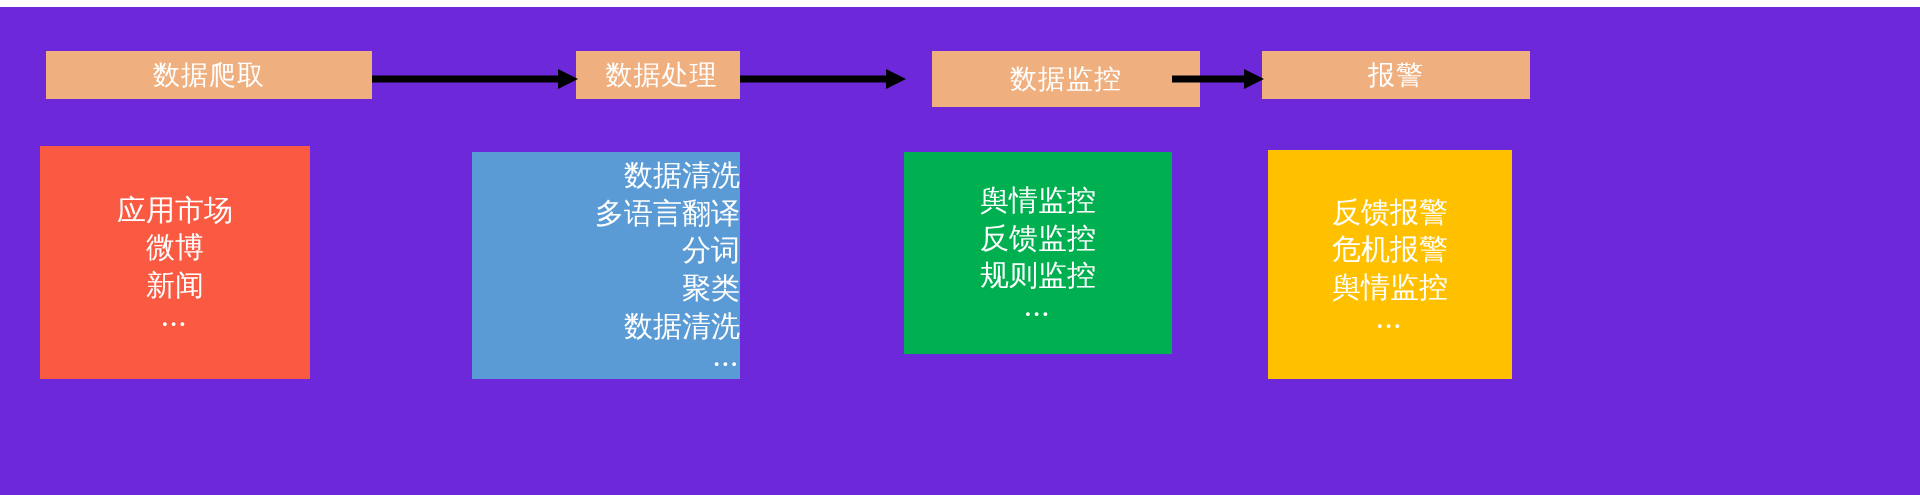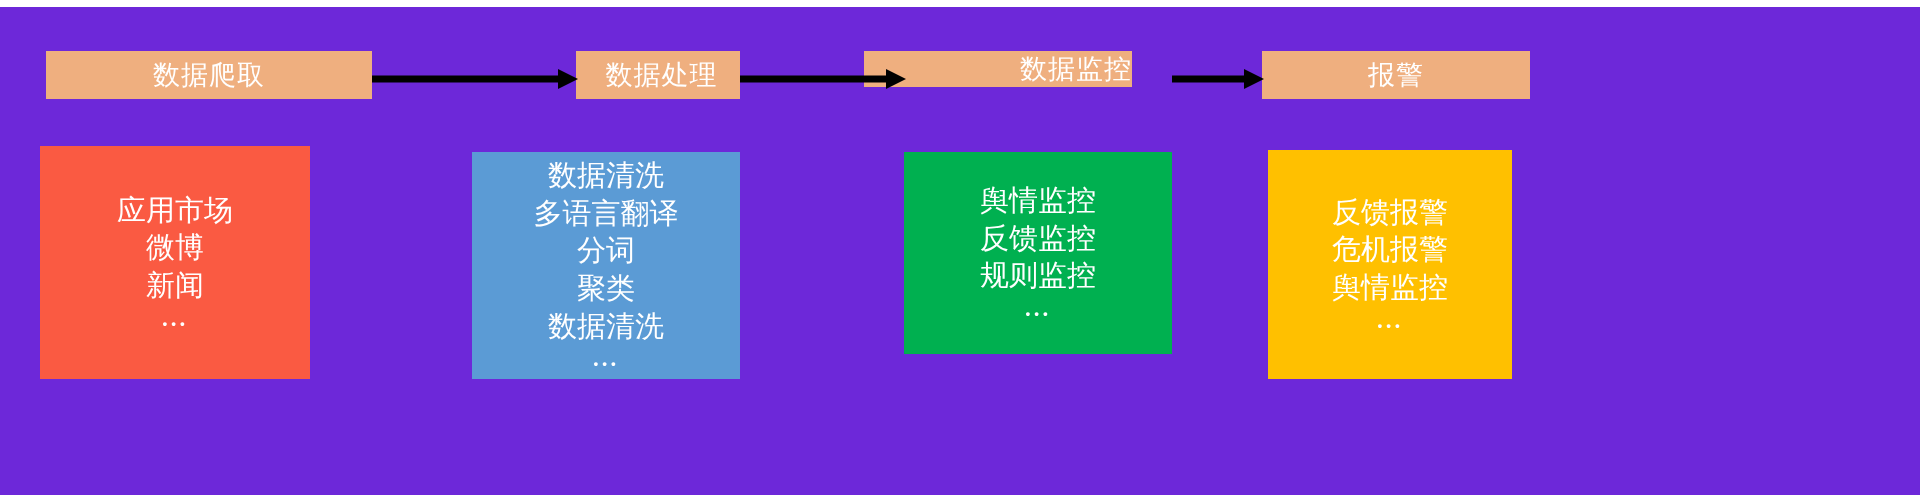--- a/index.html
+++ b/index.html
@@ -74,21 +74,21 @@
 <div id="canvas" style="background: #6d28d9; margin-top: 7px;">
 
   <div class="stage-header" style="left: 46px; top: 44px; width: 326px; height: 48px; background: rgb(239, 175, 127); color: rgb(255, 255, 255);">
     <span>数据爬取</span>
   </div>
 
   <div class="stage-header" style="left: 576px; top: 44px; width: 164px; height: 48px; background: rgb(239, 175, 127); color: rgb(255, 255, 255); padding-left: 7px;">
     <span>数据处理</span>
   </div>
 
-  <div class="stage-header" style="left: 864px; top: 44px; width: 268px; height: 36px; background: rgb(239, 175, 127); color: rgb(255, 255, 255); justify-content: flex-end;">
+  <div class="stage-header" style="left: 932px; top: 44px; width: 268px; height: 56px; background: rgb(239, 175, 127); color: rgb(255, 255, 255);">
     <span>数据监控</span>
   </div>
 
   <div class="stage-header" style="left: 1262px; top: 44px; width: 268px; height: 48px; background: rgb(239, 175, 127); color: rgb(255, 255, 255);">
     <span>报警</span>
   </div>
 
   <svg class="arrow" style="left:372px; top:58px; width:206px;" viewBox="0 0 206 28" preserveAspectRatio="none">
     <line x1="0" y1="14" x2="188" y2="14" stroke="#000000" stroke-width="7"></line>
     <polygon points="186,4 206,14 186,24" fill="#000000"></polygon>
@@ -104,21 +104,21 @@
     <polygon points="72,4 92,14 72,24" fill="#000000"></polygon>
   </svg>
 
   <div class="panel" style="left: 40px; top: 139px; width: 270px; height: 233px; background: rgb(250, 90, 66);">
     <span class="line">应用市场</span>
     <span class="line">微博</span>
     <span class="line">新闻</span>
     <span class="line ellipsis">...</span>
   </div>
 
-  <div class="panel" style="left: 472px; top: 145px; width: 268px; height: 227px; background: rgb(91, 155, 213);">
+  <div class="panel" style="left: 472px; top: 145px; width: 268px; height: 227px; background: rgb(91, 155, 213); align-items: flex-end;">
     <span class="line">数据清洗</span>
     <span class="line">多语言翻译</span>
     <span class="line">分词</span>
     <span class="line">聚类</span>
     <span class="line">数据清洗</span>
     <span class="line ellipsis">...</span>
   </div>
 
   <div class="panel" style="left: 904px; top: 145px; width: 268px; height: 202px; background: rgb(0, 176, 80);">
     <span class="line">舆情监控</span>

